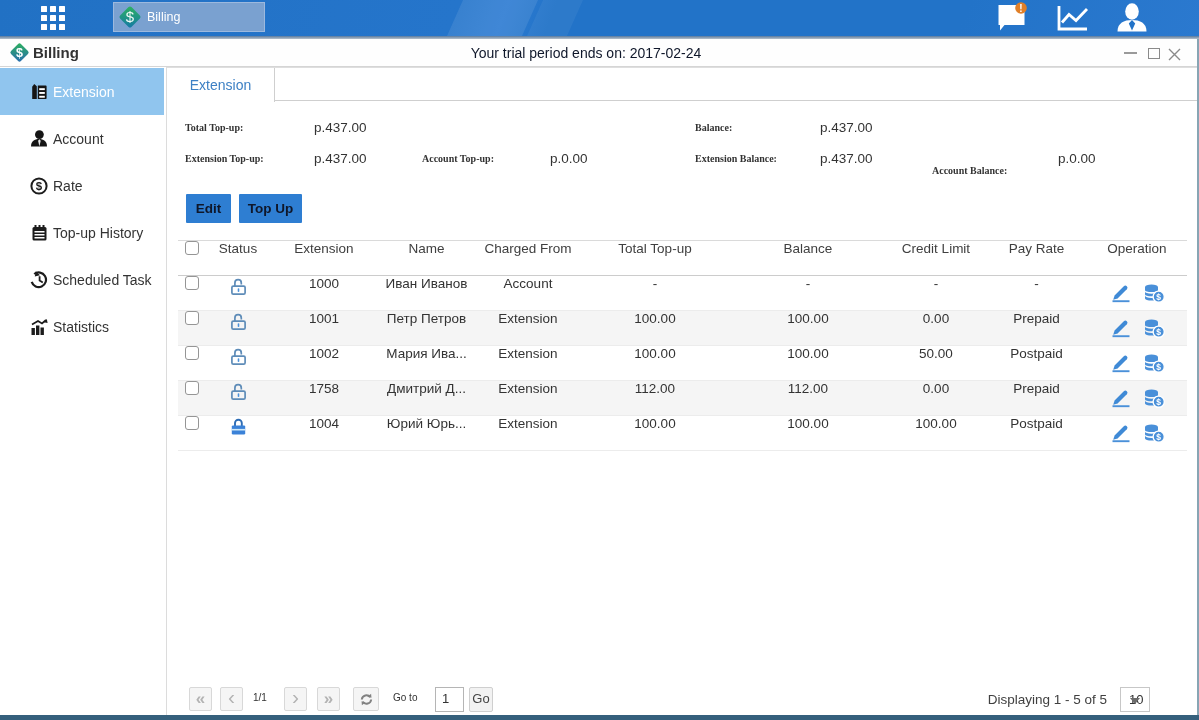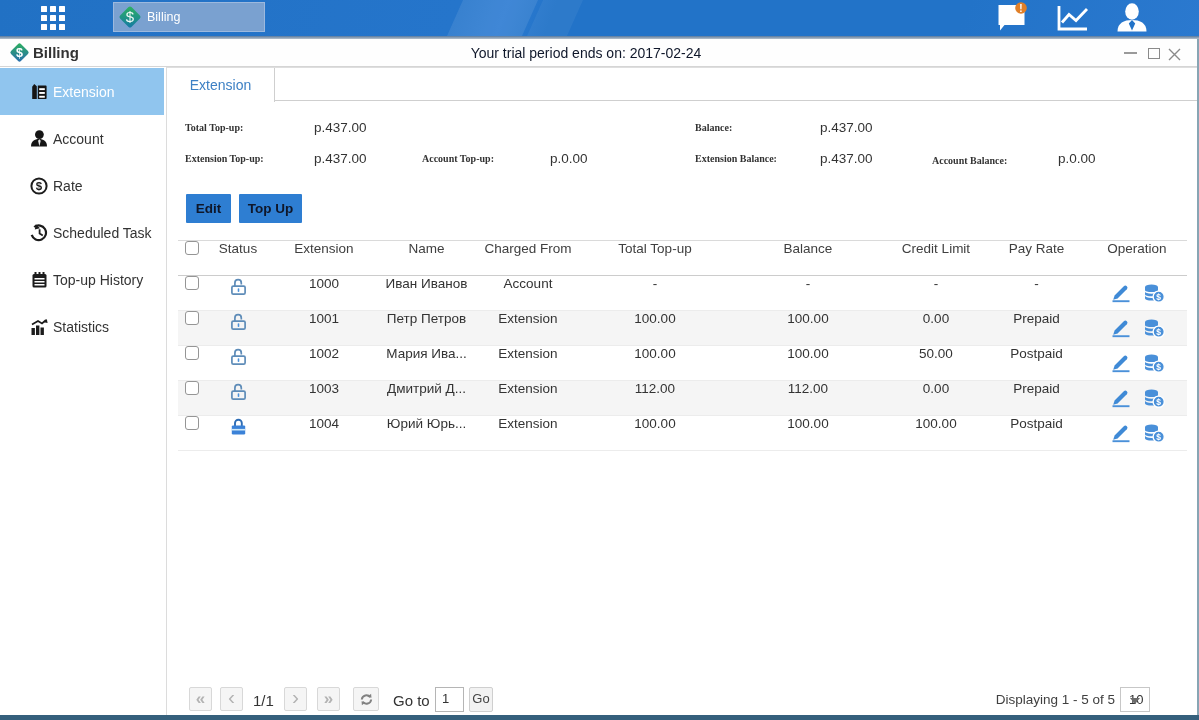--- a/index.html
+++ b/index.html
@@ -54,24 +54,24 @@
 .c6 { flex:0 0 156px; text-align:center; }
 .c7 { flex:0 0 100px; text-align:center; }
 .c8 { flex:0 0 101px; text-align:center; }
 .c9 { flex:0 0 100px; display:flex; justify-content:center; align-items:center; gap:13px; }
 .c9h { flex:0 0 100px; text-align:center; }
 .cb { width:14px; height:14px; border:1px solid #959595; border-radius:3px; background:#fff; margin-left:0px; }
 
 
 #paging { position:absolute; left:0px; top:620px; width:1032px; height:26px; font-size:13px; color:#333; }
 .pbtn { position:absolute; width:23px; height:24px; background:#f5f5f5; border:1px solid #d8d8d8; border-radius:2px; color:#b3b3b3; display:flex; align-items:center; justify-content:center; font-size:17px; font-weight:bold; }
-.pgtxt { position:absolute; top:5px; font-size:15px; }
+.pgtxt { position:absolute; top:5px; font-size:10px; }
 #goto-input { position:absolute; left:268px; top:0px; width:29px; height:25px; border:1px solid #b5b5b5; font-size:13px; text-align:left; padding-left:6px; line-height:22px; background:#fff; }
 #gobtn { position:absolute; left:302px; top:0px; width:24px; height:25px; background:#f2f2f2; border:1px solid #cfcfcf; border-radius:2px; text-align:center; line-height:22px; color:#444; }
-#disp { position:absolute; right:84px; top:5px; color:#404040; font-size:13.5px; }
+#disp { position:absolute; right:92px; top:5px; color:#404040; font-size:13.5px; }
 #psize { position:absolute; left:953px; top:0px; width:30px; height:25px; border:1px solid #c7c7c7; background:#fff; }
 #psize span { position:absolute; left:8px; top:4px; }
 #psize .tri { position:absolute; right:9px; top:10px; width:0; height:0; border-left:5.5px solid transparent; border-right:5.5px solid transparent; border-top:6.5px solid #6b6b6b; }
 
 #bottomstrip { position:absolute; left:0; top:715px; width:1199px; height:5px; background:#35607c; }
 </style>
 </head>
 <body>
 
 <div id="topbar">
@@ -159,39 +159,39 @@
             <path d="M9.4 9.2 l-1.3 1.5 l1.3 5.7 l1.3 -5.7 z" fill="#fff" opacity="0.9"></path>
           </svg>
     </span>Account</li>
     <li><span class="ic">
       <svg width="18" height="18" viewBox="0 0 18 18">
             <circle cx="9" cy="9" r="7.6" fill="none" stroke="#1c1c1c" stroke-width="2"></circle>
             <text x="9" y="13.2" text-anchor="middle" font-size="11.5" font-weight="bold" fill="#1c1c1c" font-family="Liberation Sans">$</text>
           </svg>
     </span>Rate</li>
     <li><span class="ic">
-      <svg width="18" height="18" viewBox="0 0 18 18">
-            <path d="M4.2 3.0 a7.3 7.3 0 1 1 -2.5 7.9" fill="none" stroke="#1c1c1c" stroke-width="2.2"></path>
-            <path d="M5.8 0.2 l-1 5.4 l5.2 -1.4 z" fill="#1c1c1c"></path>
-            <path d="M9.6 5.2 v4.4 l3.2 1.9" stroke="#1c1c1c" stroke-width="1.8" fill="none"></path>
-          </svg>
-    </span>Scheduled Task</li>
-    <li><span class="ic">
       <svg width="17" height="18" viewBox="0 0 17 18">
             <rect x="1.5" y="3" width="14" height="13.5" rx="1.5" fill="#1c1c1c"></rect>
             <rect x="3.5" y="1" width="2" height="4" fill="#1c1c1c"></rect>
             <rect x="7.5" y="1" width="2" height="4" fill="#1c1c1c"></rect>
             <rect x="11.5" y="1" width="2" height="4" fill="#1c1c1c"></rect>
             <rect x="3.5" y="7" width="10" height="1.5" fill="#fff"></rect>
             <rect x="3.5" y="10" width="10" height="1.5" fill="#fff"></rect>
             <rect x="3.5" y="13" width="10" height="1.5" fill="#fff"></rect>
           </svg>
     </span>Top-up History</li>
     <li><span class="ic">
       <svg width="18" height="18" viewBox="0 0 18 18">
+            <path d="M4.2 3.0 a7.3 7.3 0 1 1 -2.5 7.9" fill="none" stroke="#1c1c1c" stroke-width="2.2"></path>
+            <path d="M5.8 0.2 l-1 5.4 l5.2 -1.4 z" fill="#1c1c1c"></path>
+            <path d="M9.6 5.2 v4.4 l3.2 1.9" stroke="#1c1c1c" stroke-width="1.8" fill="none"></path>
+          </svg>
+    </span>Scheduled Task</li>
+    <li><span class="ic">
+      <svg width="18" height="18" viewBox="0 0 18 18">
             <rect x="1.5" y="10" width="3.4" height="7" fill="#1c1c1c"></rect>
             <rect x="6" y="7.5" width="3.4" height="9.5" fill="#1c1c1c"></rect>
             <rect x="10.5" y="9.5" width="3.4" height="7.5" fill="#1c1c1c"></rect>
             <path d="M2 6.5 l6 -3.5 l4 2.5 l4 -3.5" stroke="#1c1c1c" stroke-width="1.7" fill="none"></path>
             <path d="M16.8 1 l0.8 4 l-4 -0.8 z" fill="#1c1c1c"></path>
           </svg>
     </span>Statistics</li>
   </ul>
 </div>
 
@@ -205,21 +205,21 @@
   <div class="val" style="left:147px; top:52px;">р.437.00</div>
   <div class="lbl" style="left:528px; top:52px;">Balance:</div>
   <div class="val" style="left:653px; top:52px;">р.437.00</div>
 
   <div class="lbl" style="left:18px;  top:83px;">Extension Top-up:</div>
   <div class="val" style="left:147px; top:83px;">р.437.00</div>
   <div class="lbl" style="left:255px; top:83px;">Account Top-up:</div>
   <div class="val" style="left:383px; top:83px;">р.0.00</div>
   <div class="lbl" style="left:528px; top:83px;">Extension Balance:</div>
   <div class="val" style="left:653px; top:83px;">р.437.00</div>
-  <div class="lbl" style="left:765px; top:85px;">Account Balance:</div>
+  <div class="lbl" style="left:765px; top:95px;">Account Balance:</div>
   <div class="val" style="left:891px; top:83px;">р.0.00</div>
 
   <div class="btn" style="left:19px; top:127px; width:45px;">Edit</div>
   <div class="btn" style="left:72px; top:127px; width:63px;">Top Up</div>
 
   <div id="grid">
     <div class="grow head">
       <div class="c0">
           <div class="cb"></div>
         </div>
@@ -328,21 +328,21 @@
     </div>
     <div class="grow alt">
       <div class="c0">
           <div class="cb"></div>
         </div>
       <div class="c1"><svg class="lock" width="15" height="17" viewBox="0 0 15 17" style="margin-top:2px">
             <path d="M3.9 8.2 V4.9 a3.2 3.2 0 0 1 6.4 0 V6.4" fill="none" stroke="#5e8cb8" stroke-width="1.7"></path>
             <rect x="0.9" y="8.2" width="13.2" height="7.9" rx="1.4" fill="none" stroke="#5e8cb8" stroke-width="1.7"></rect>
             <rect x="6.7" y="10.2" width="1.6" height="3.8" rx="0.8" fill="#4a90d9"></rect>
           </svg></div>
-      <div class="c2">1003</div>
+      <div class="c2">1758</div>
       <div class="c3">Дмитрий Д...</div>
       <div class="c4">Extension</div>
       <div class="c5">112.00</div>
       <div class="c6">112.00</div>
       <div class="c7">0.00</div>
       <div class="c8">Prepaid</div>
       <div class="c9">
           <svg width="22" height="19" viewBox="0 0 22 19">
             <path d="M14.8 2.2 a2.1 2.1 0 0 1 3 3 L8.6 14.4 L4.2 15.8 L5.6 11.4 Z" fill="#3f8ad6"></path>
             <path d="M3.5 17.2 h17" stroke="#4a90d9" stroke-width="1.9"></path>

